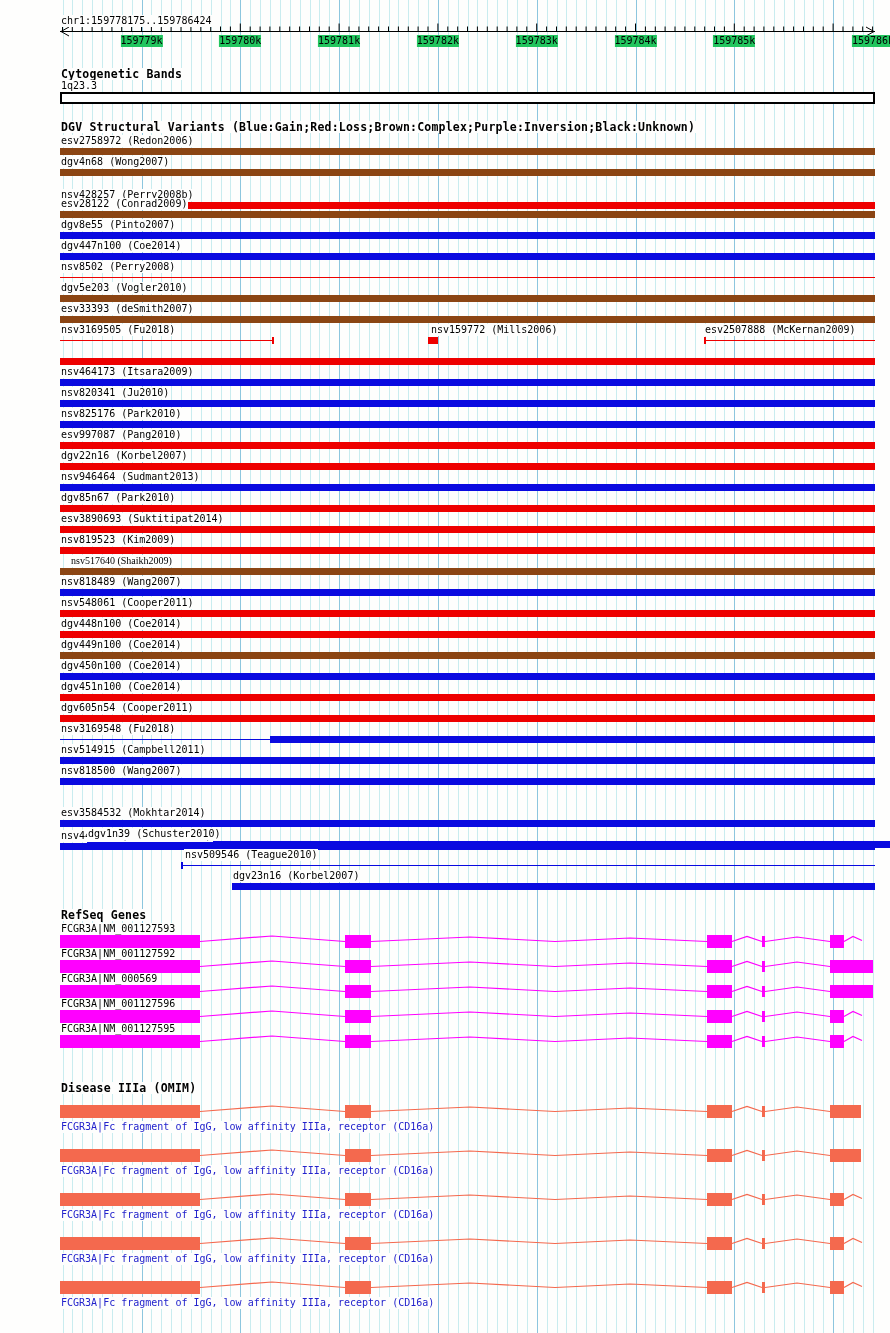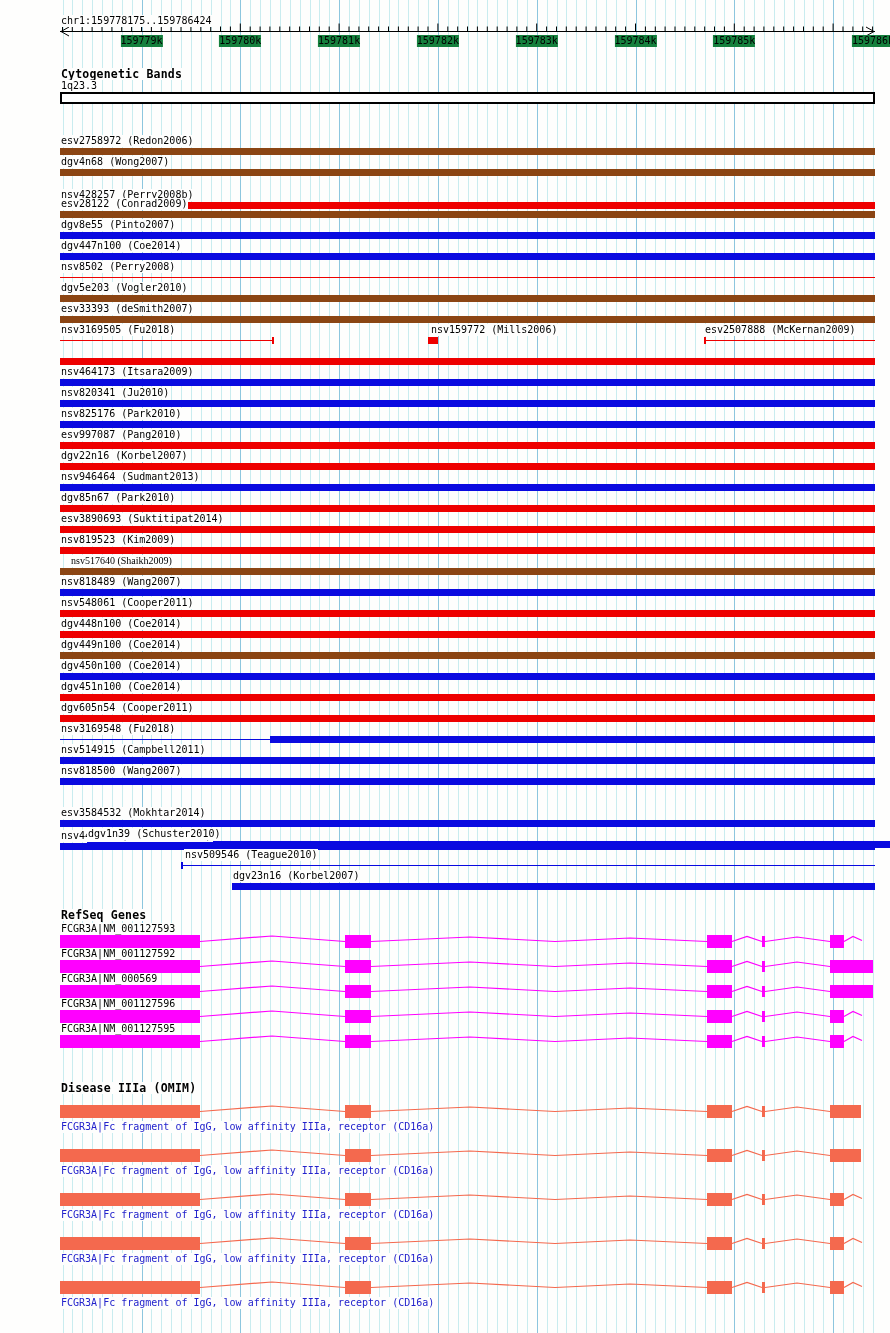--- a/index.html
+++ b/index.html
@@ -7,21 +7,21 @@
     position:relative;width:890px;height:1333px;overflow:hidden;
     background:#fefefd;
     font-family:"DejaVu Sans Mono","Liberation Mono",monospace;
     font-size:10px;color:#000;
   }
   .grid-v{position:absolute;top:0;bottom:0;width:1px;z-index:0;}
   .layer{position:absolute;left:0;top:0;z-index:1;}
   .lbl{position:absolute;white-space:nowrap;background:#fefefd;line-height:12px;padding:0 1px;z-index:2;}
   .heading{font-weight:bold;font-size:11.5px;letter-spacing:0.2px;}
   .shape{position:absolute;z-index:1;}
-  .tick-label{position:absolute;transform:translateX(-50%);background:#15803d;line-height:12px;z-index:2;}
+  .tick-label{position:absolute;transform:translateX(-50%);background:#22c55e;line-height:12px;z-index:2;}
   svg{display:block;}
 </style>
 </head>
 <body>
 
 <div id="screen" style="background: rgb(254, 254, 253);">
 
   <div id="gridlines">
       <div class="grid-v" style="left: 62.5px; background: rgb(201, 236, 239);"></div>
       <div class="grid-v" style="left: 72.3px; background: rgb(201, 236, 239);"></div>
@@ -207,20 +207,21 @@
       <div class="tick-label" style="left: 536.7px; top: 35px;">159783k</div>
       <div class="tick-label" style="left: 635.5px; top: 35px;">159784k</div>
       <div class="tick-label" style="left: 734.3px; top: 35px;">159785k</div>
       <div class="tick-label" style="left: 873px; top: 35px;">159786k</div>
     </div>
 
   <div class="lbl heading" style="left:60px;top:68px;">Cytogenetic Bands</div>
   <div class="lbl" style="left:60px;top:80px;">1q23.3</div>
   <div class="shape" id="cytoband-box" style="left:60px;top:92px;width:811px;height:8px;background:#fff;border:2px solid #000;"></div>
 
+  <div class="lbl heading" style="left:60px;top:121px;">DGV Structural Variants (Blue:Gain;Red:Loss;Brown:Complex;Purple:Inversion;Black:Unknown)</div>
   <div id="dgv-rows" class="layer" style="top:135px;width:890px;">
       <div style="position: absolute; left: 0px; top: 0px; width: 890px; height: 21px;">
         <div class="lbl" style="left: 60px; top: 0px;">esv2758972 (Redon2006)</div>
         <div class="shape" style="background: rgb(139, 69, 19); left: 60px; width: 815px; top: 13px; height: 7px;"></div>
       </div>
       <div style="position: absolute; left: 0px; top: 21px; width: 890px; height: 21px;">
         <div class="lbl" style="left: 60px; top: 0px;">dgv4n68 (Wong2007)</div>
         <div class="shape" style="background: rgb(139, 69, 19); left: 60px; width: 815px; top: 13px; height: 7px;"></div>
       </div>
       <div style="position: absolute; left: 0px; top: 42px; width: 725px; height: 21px; margin-top: 12px;">

